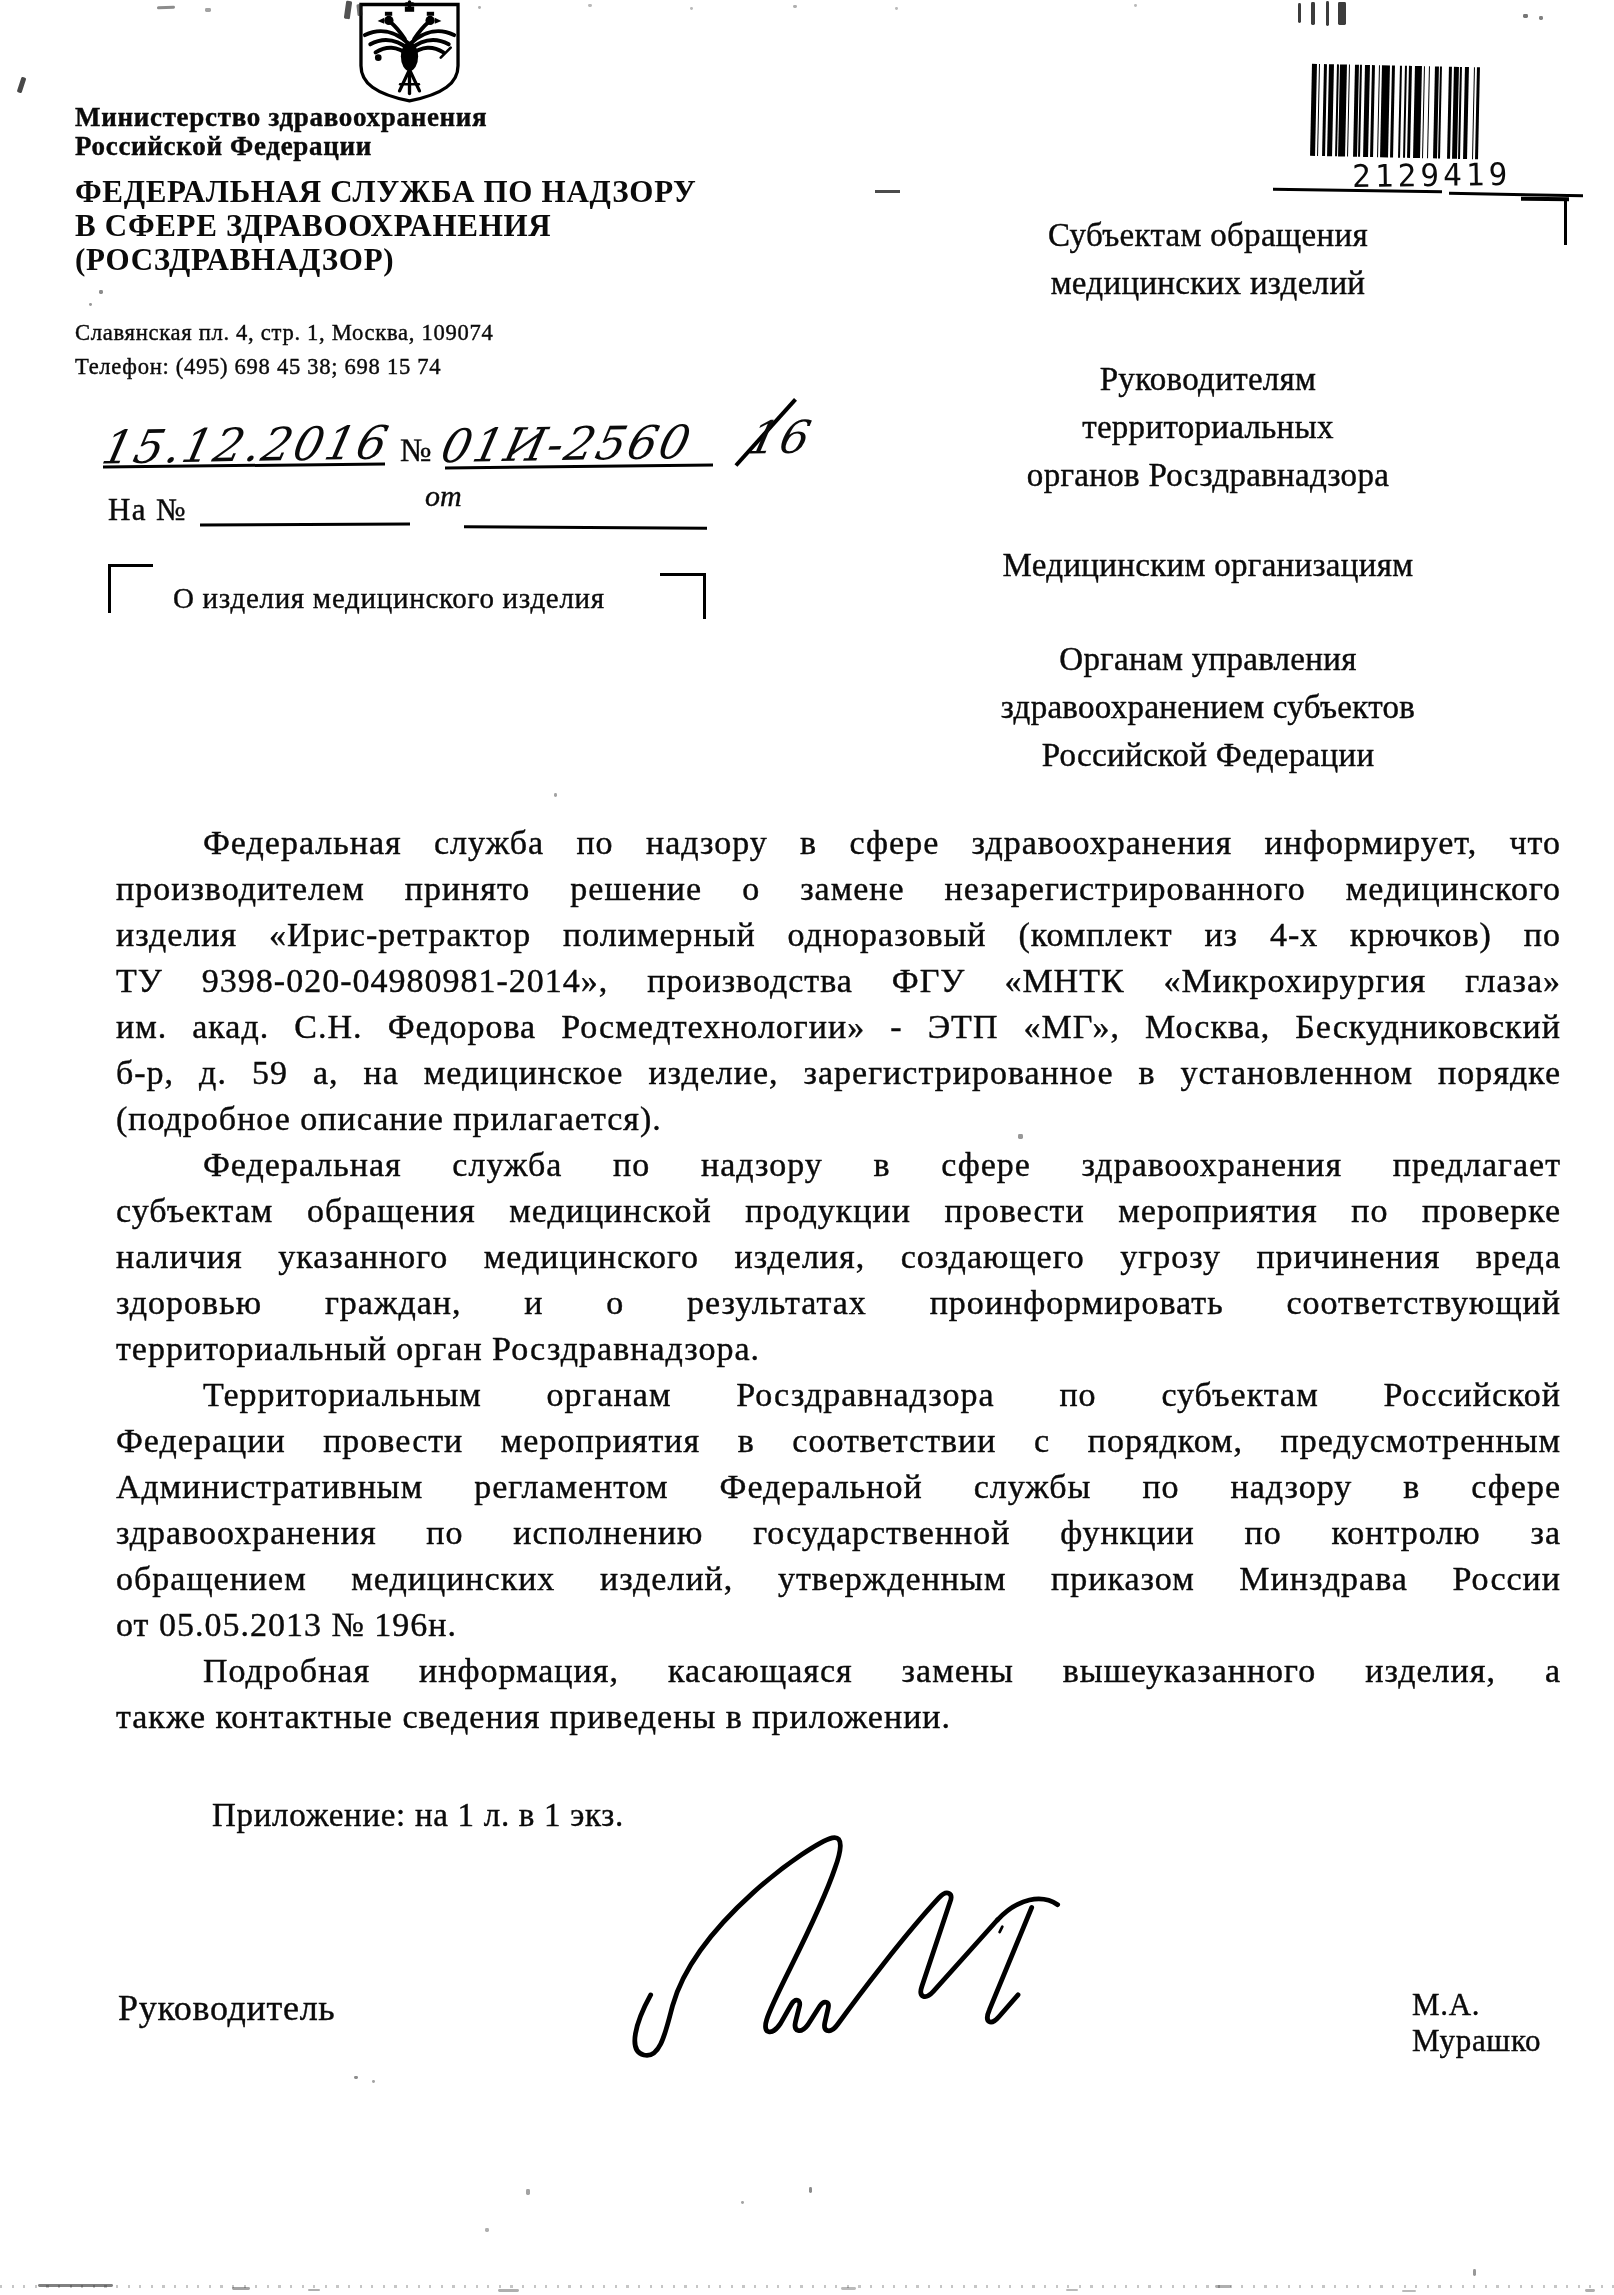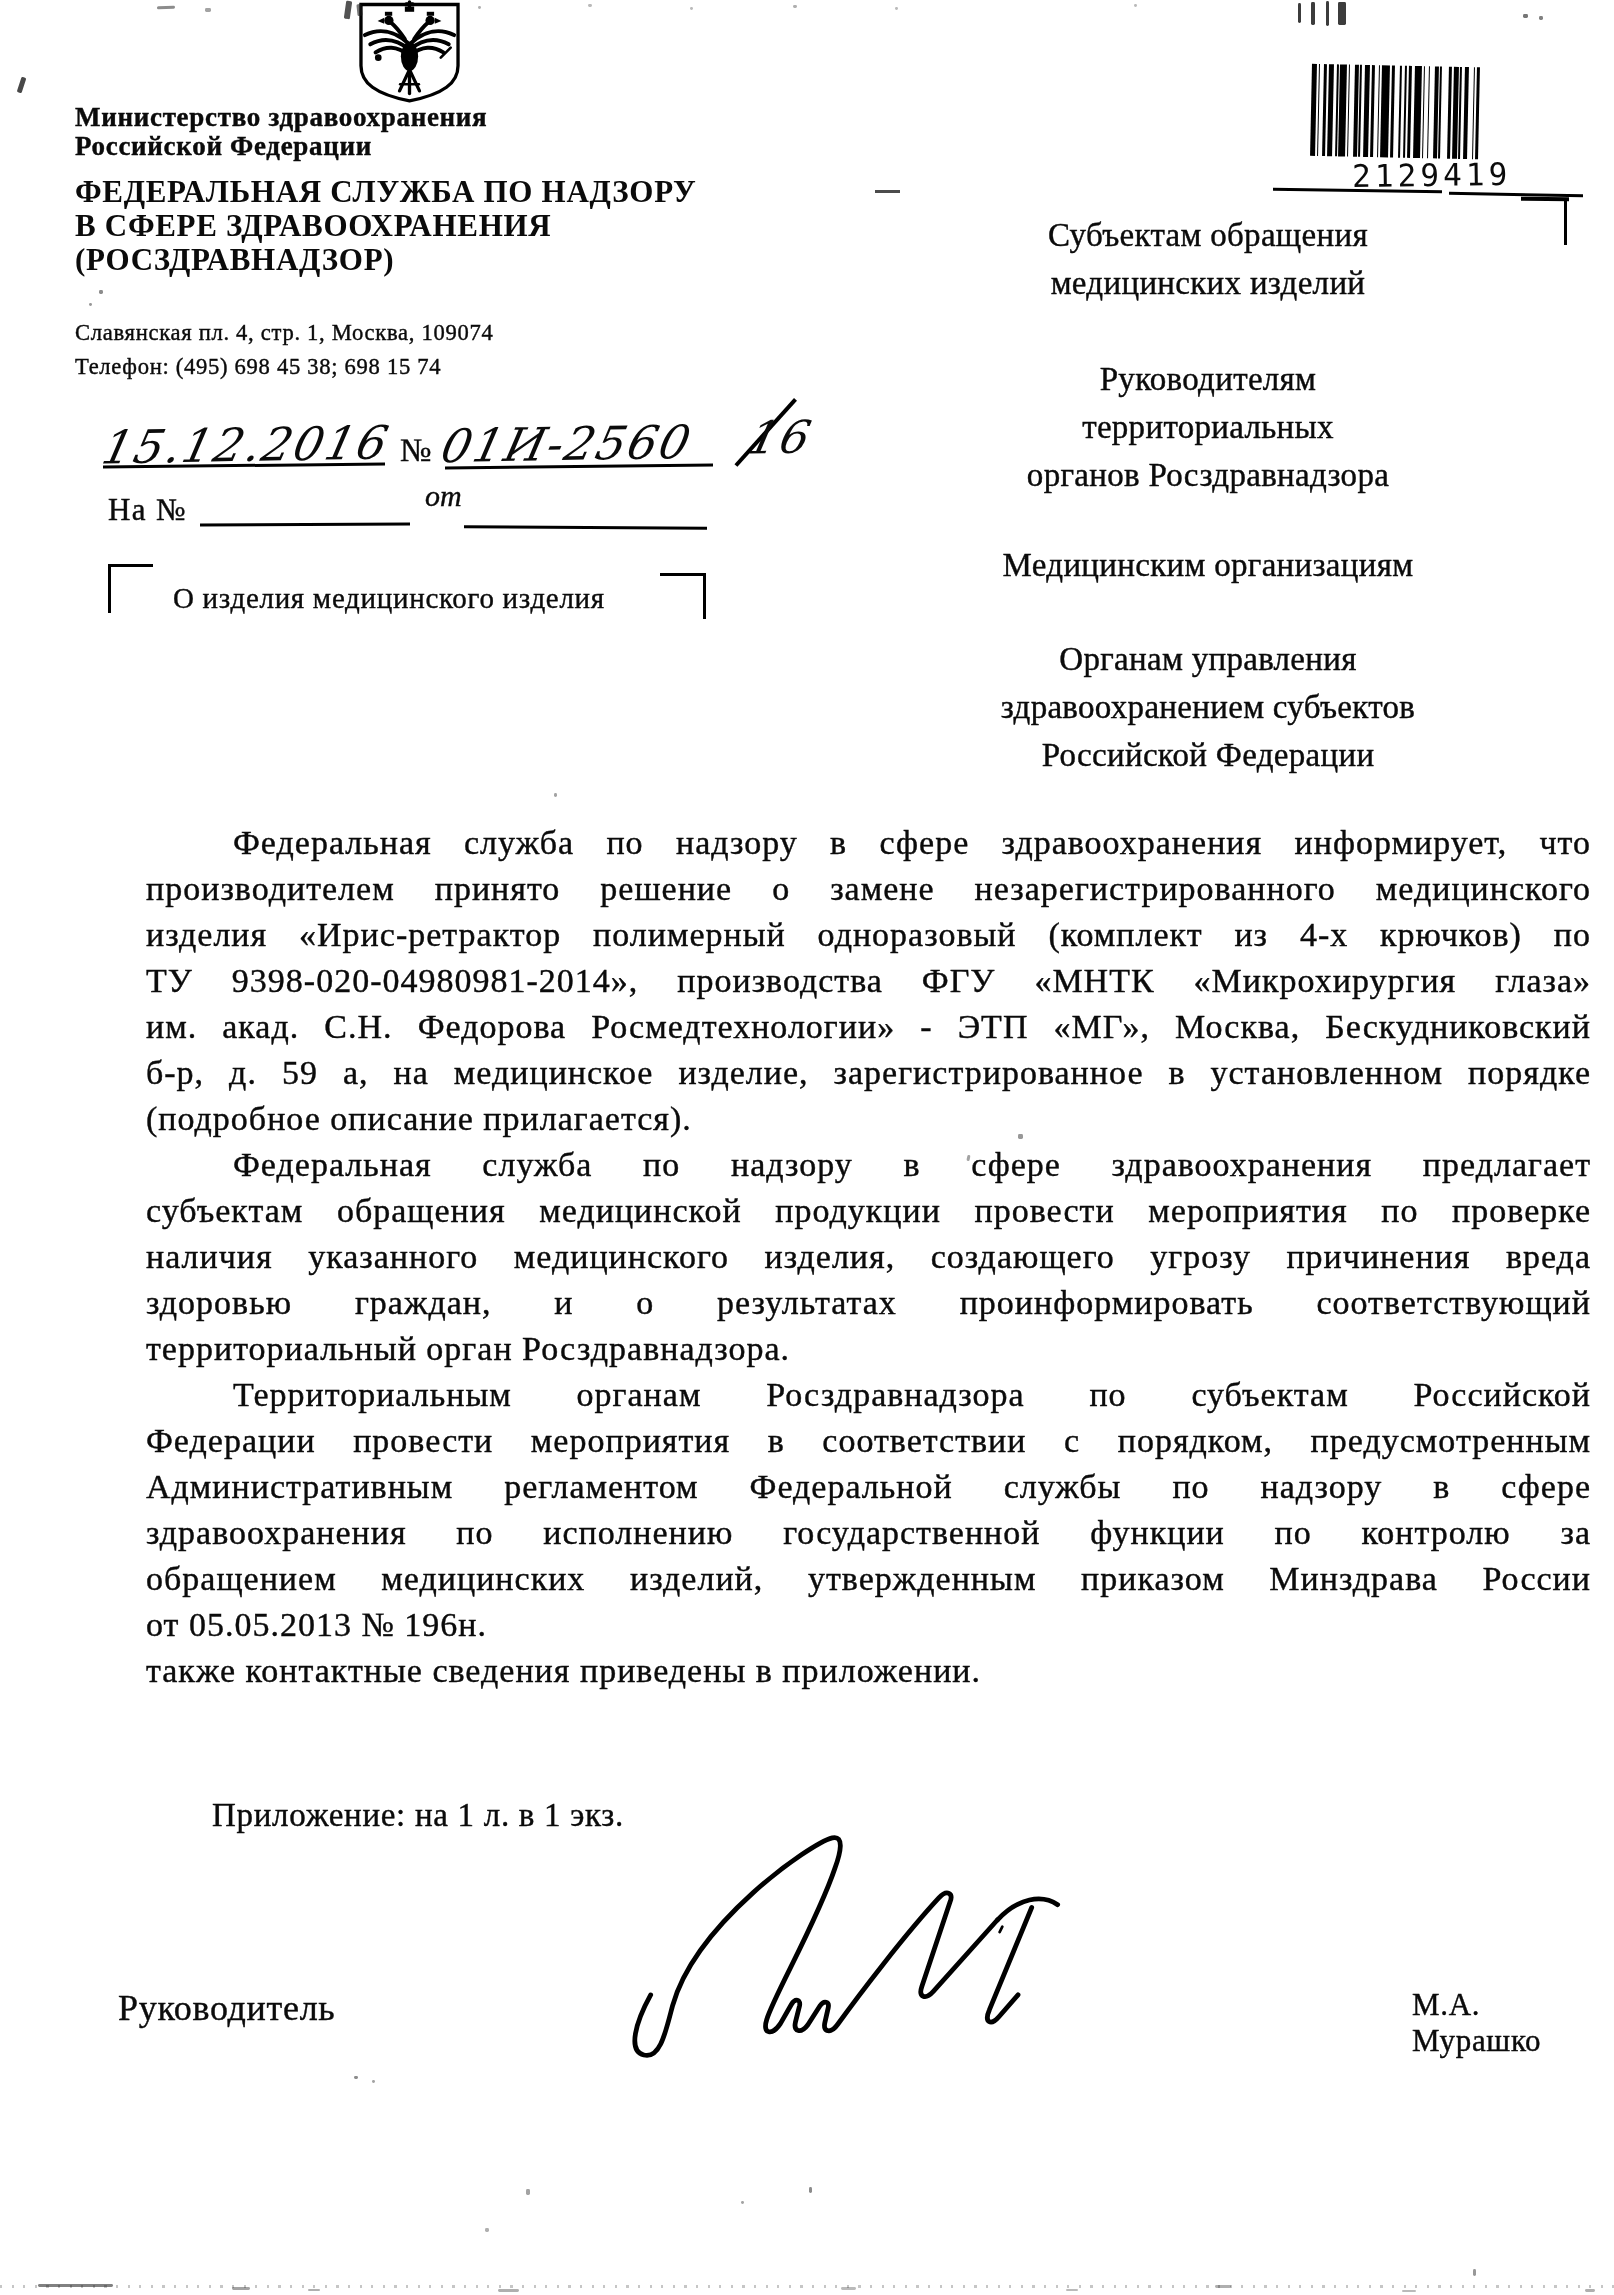--- a/index.html
+++ b/index.html
@@ -28,21 +28,21 @@
   
   .subject{left:173px;top:582px;font-size:29px;letter-spacing:0.7px;}
   
   .addr-group{left:950px;width:516px;text-align:center;font-size:33px;line-height:48px;letter-spacing:0.3px;}
   
   .barcode{left:1311px;top:66px;width:210px;height:92px;display:flex;align-items:stretch;transform:rotate(1.2deg);}
   .barcode .b{background:#000;height:100%;}
   .barcode .g{height:100%;}
   .bc-num{left:1352px;top:157px;font-family:"DejaVu Sans Mono","Liberation Mono",monospace;font-size:31px;letter-spacing:4.1px;transform:rotate(-0.8deg);}
   
-  .body-text{left:116px;top:820px;width:1445px;font-size:34px;line-height:46px;letter-spacing:1px;margin-left:30px;}
+  .body-text{left:116px;top:820px;width:1445px;font-size:34px;line-height:46px;letter-spacing:1px;}
   .p-just{white-space:pre-line;text-align:justify;text-align-last:justify;text-indent:87px;}
   .p-last{text-align:left;}
   .attachment{left:212px;top:1797px;font-size:33px;letter-spacing:0.7px;}
   .sig-title{left:118px;top:1987px;font-size:36px;letter-spacing:0.7px;}
   .sig-name{left:1412px;top:1987px;font-size:31px;letter-spacing:0.7px;}
   .speck{position:absolute;background:#1a1a1a;border-radius:1.4px;}
   .bottom-strip{left:0;top:2285px;width:1615px;height:2.7px;opacity:.28;
     background:repeating-linear-gradient(90deg,#333 0 2.1px,transparent 2.1px 11.6px);}
 </style>
 </head>
@@ -200,20 +200,21 @@
 субъектам обращения медицинской продукции провести мероприятия по проверке
 наличия указанного медицинского изделия, создающего угрозу причинения вреда
 здоровью граждан, и о результатах проинформировать соответствующий</div>
     <div class="p-last">территориальный орган Росздравнадзора.</div>
     <div class="p-just">Территориальным органам Росздравнадзора по субъектам Российской
 Федерации провести мероприятия в соответствии с порядком, предусмотренным
 Административным регламентом Федеральной службы по надзору в сфере
 здравоохранения по исполнению государственной функции по контролю за
 обращением медицинских изделий, утвержденным приказом Минздрава России</div>
     <div class="p-last">от 05.05.2013 № 196н.</div>
+    <div class="p-just">Подробная информация, касающаяся замены вышеуказанного изделия, а</div>
     <div class="p-last">также контактные сведения приведены в приложении.</div>
   </div>
 
   <div class="abs attachment thick">Приложение: на 1 л. в 1 экз.</div>
 
   <div class="abs sig-title thick">Руководитель</div>
   <div class="abs sig-name thick">М.А. Мурашко</div>
 
   <svg class="abs" style="left:615px;top:1831px;" width="451" height="239" viewBox="0 0 660 350">
     <g stroke="#000" stroke-width="7" fill="none" stroke-linecap="round" stroke-linejoin="round">

